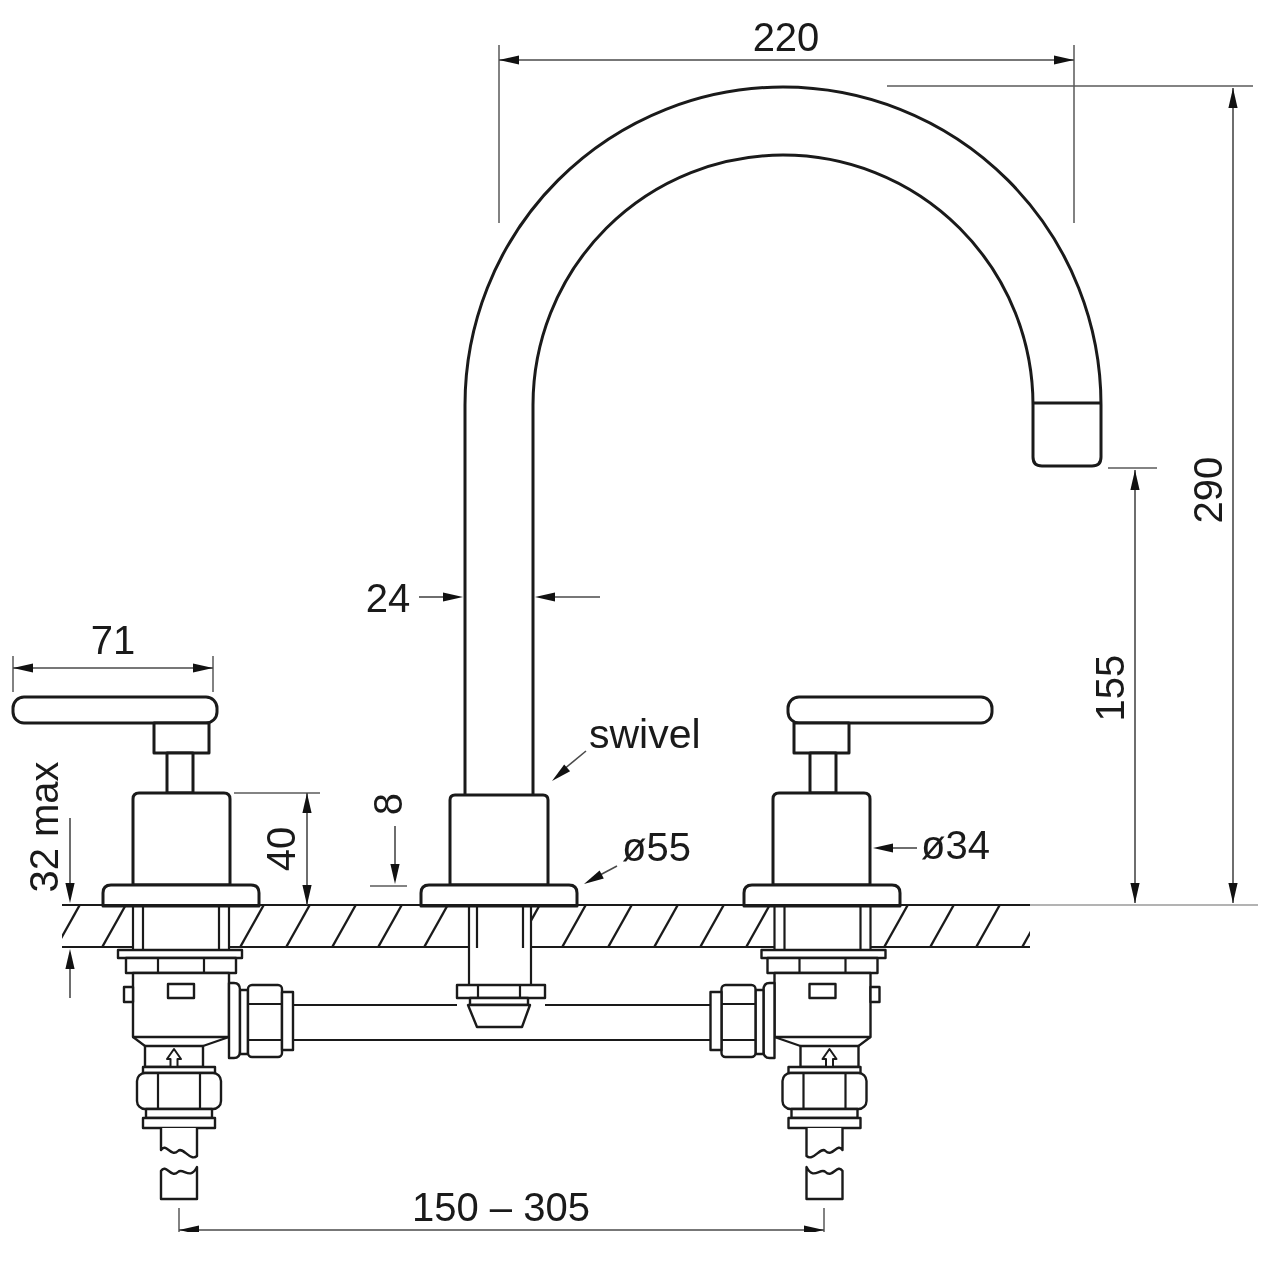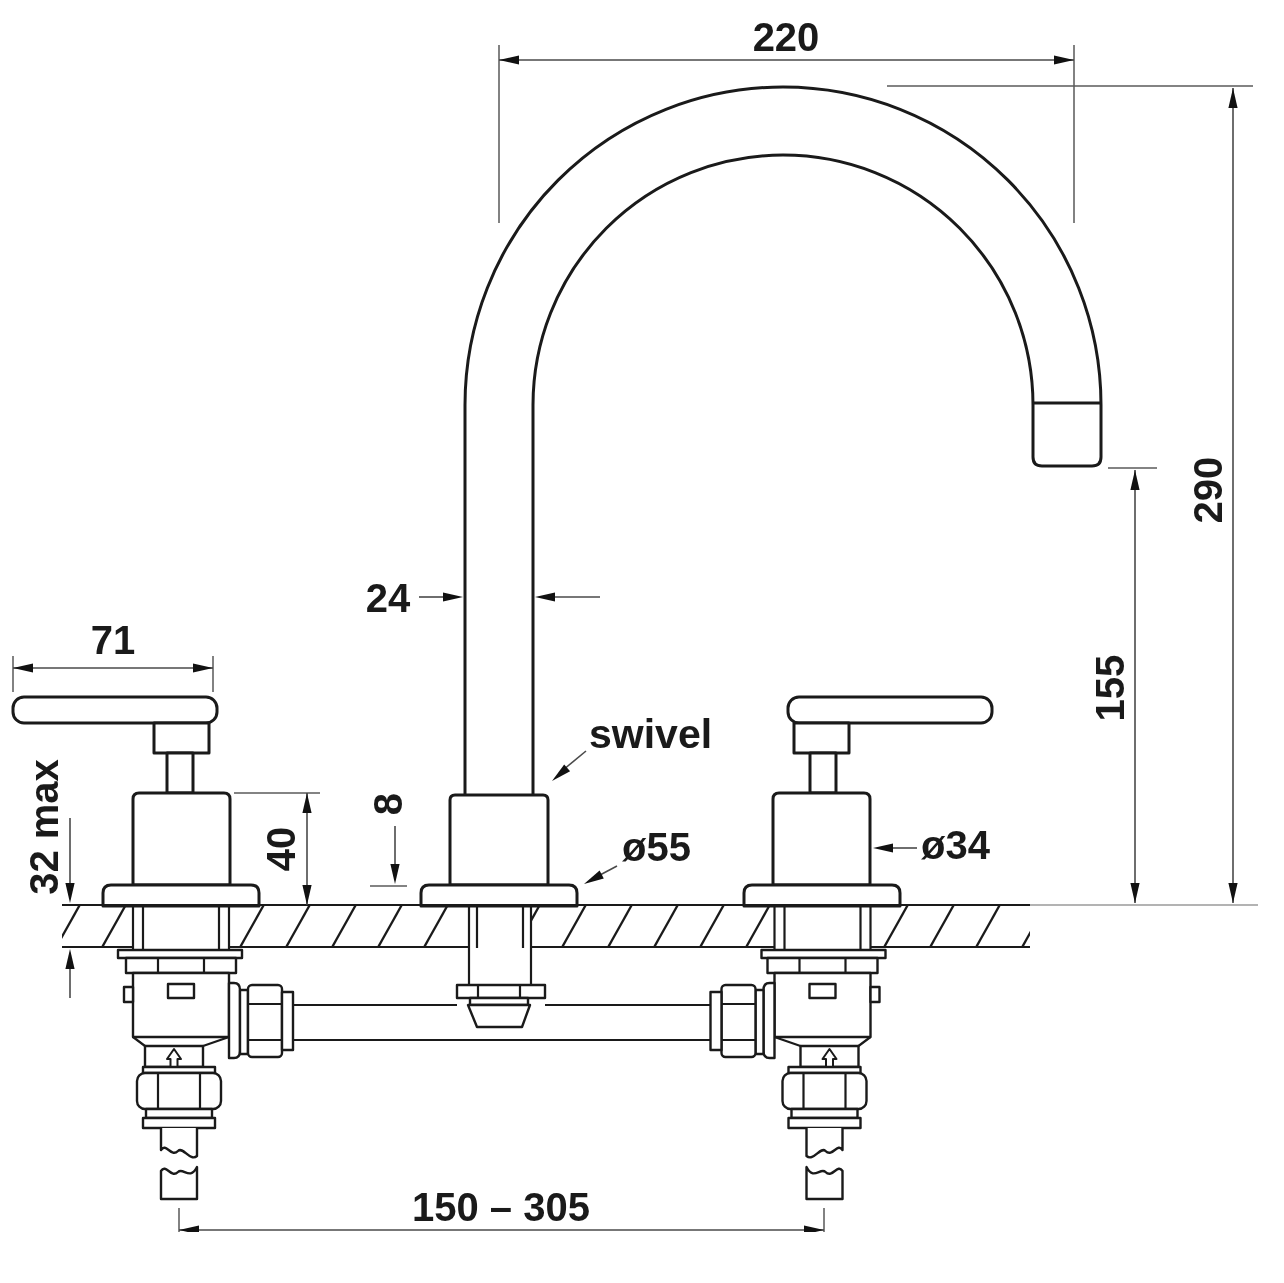--- a/index.html
+++ b/index.html
@@ -6,21 +6,20 @@
     margin: 0;
     padding: 0;
     background: #ffffff;
   }
   .stage {
     position: relative;
     width: 1284px;
     height: 1232px;
     background: #ffffff;
     overflow: hidden;
-    font-weight: bold;
   }
   svg text {
     font-family: "Liberation Sans", "DejaVu Sans", sans-serif;
     fill: #1a1a1a;
   }
   .dim-text { font-size: 40px; }
   .note-text { font-size: 41px; }
   .outline  { fill: #ffffff; stroke: #1a1a1a; stroke-width: 3;   stroke-linejoin: round; }
   .outline2 { fill: #ffffff; stroke: #1a1a1a; stroke-width: 2.4; stroke-linejoin: round; }
   .bare     { fill: none;    stroke: #1a1a1a; stroke-width: 3;   stroke-linejoin: round; }

